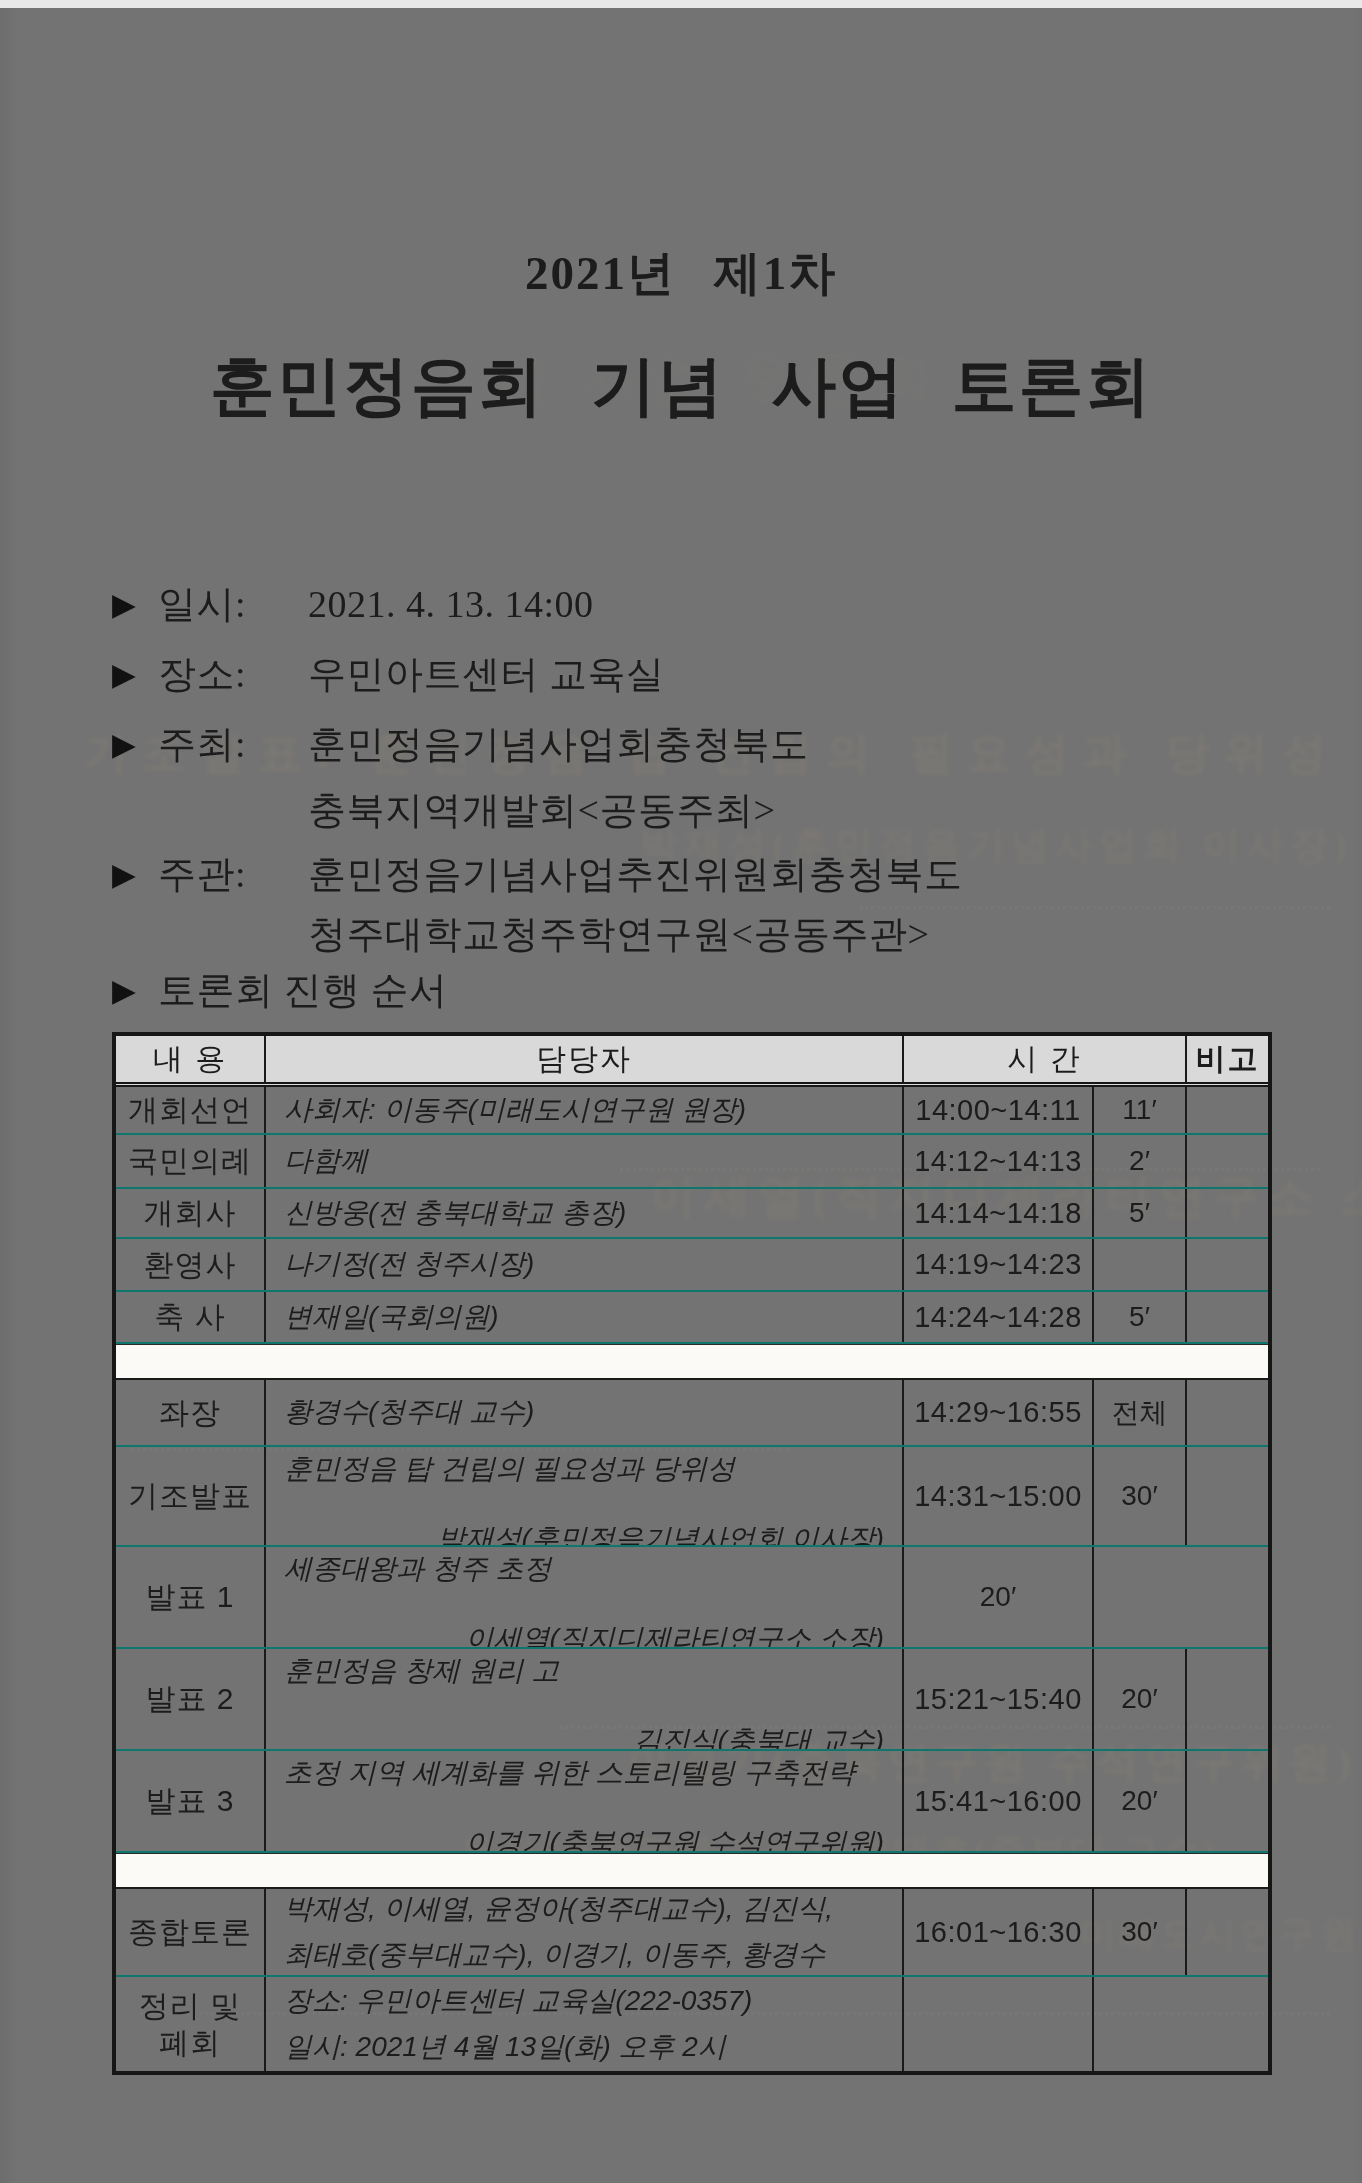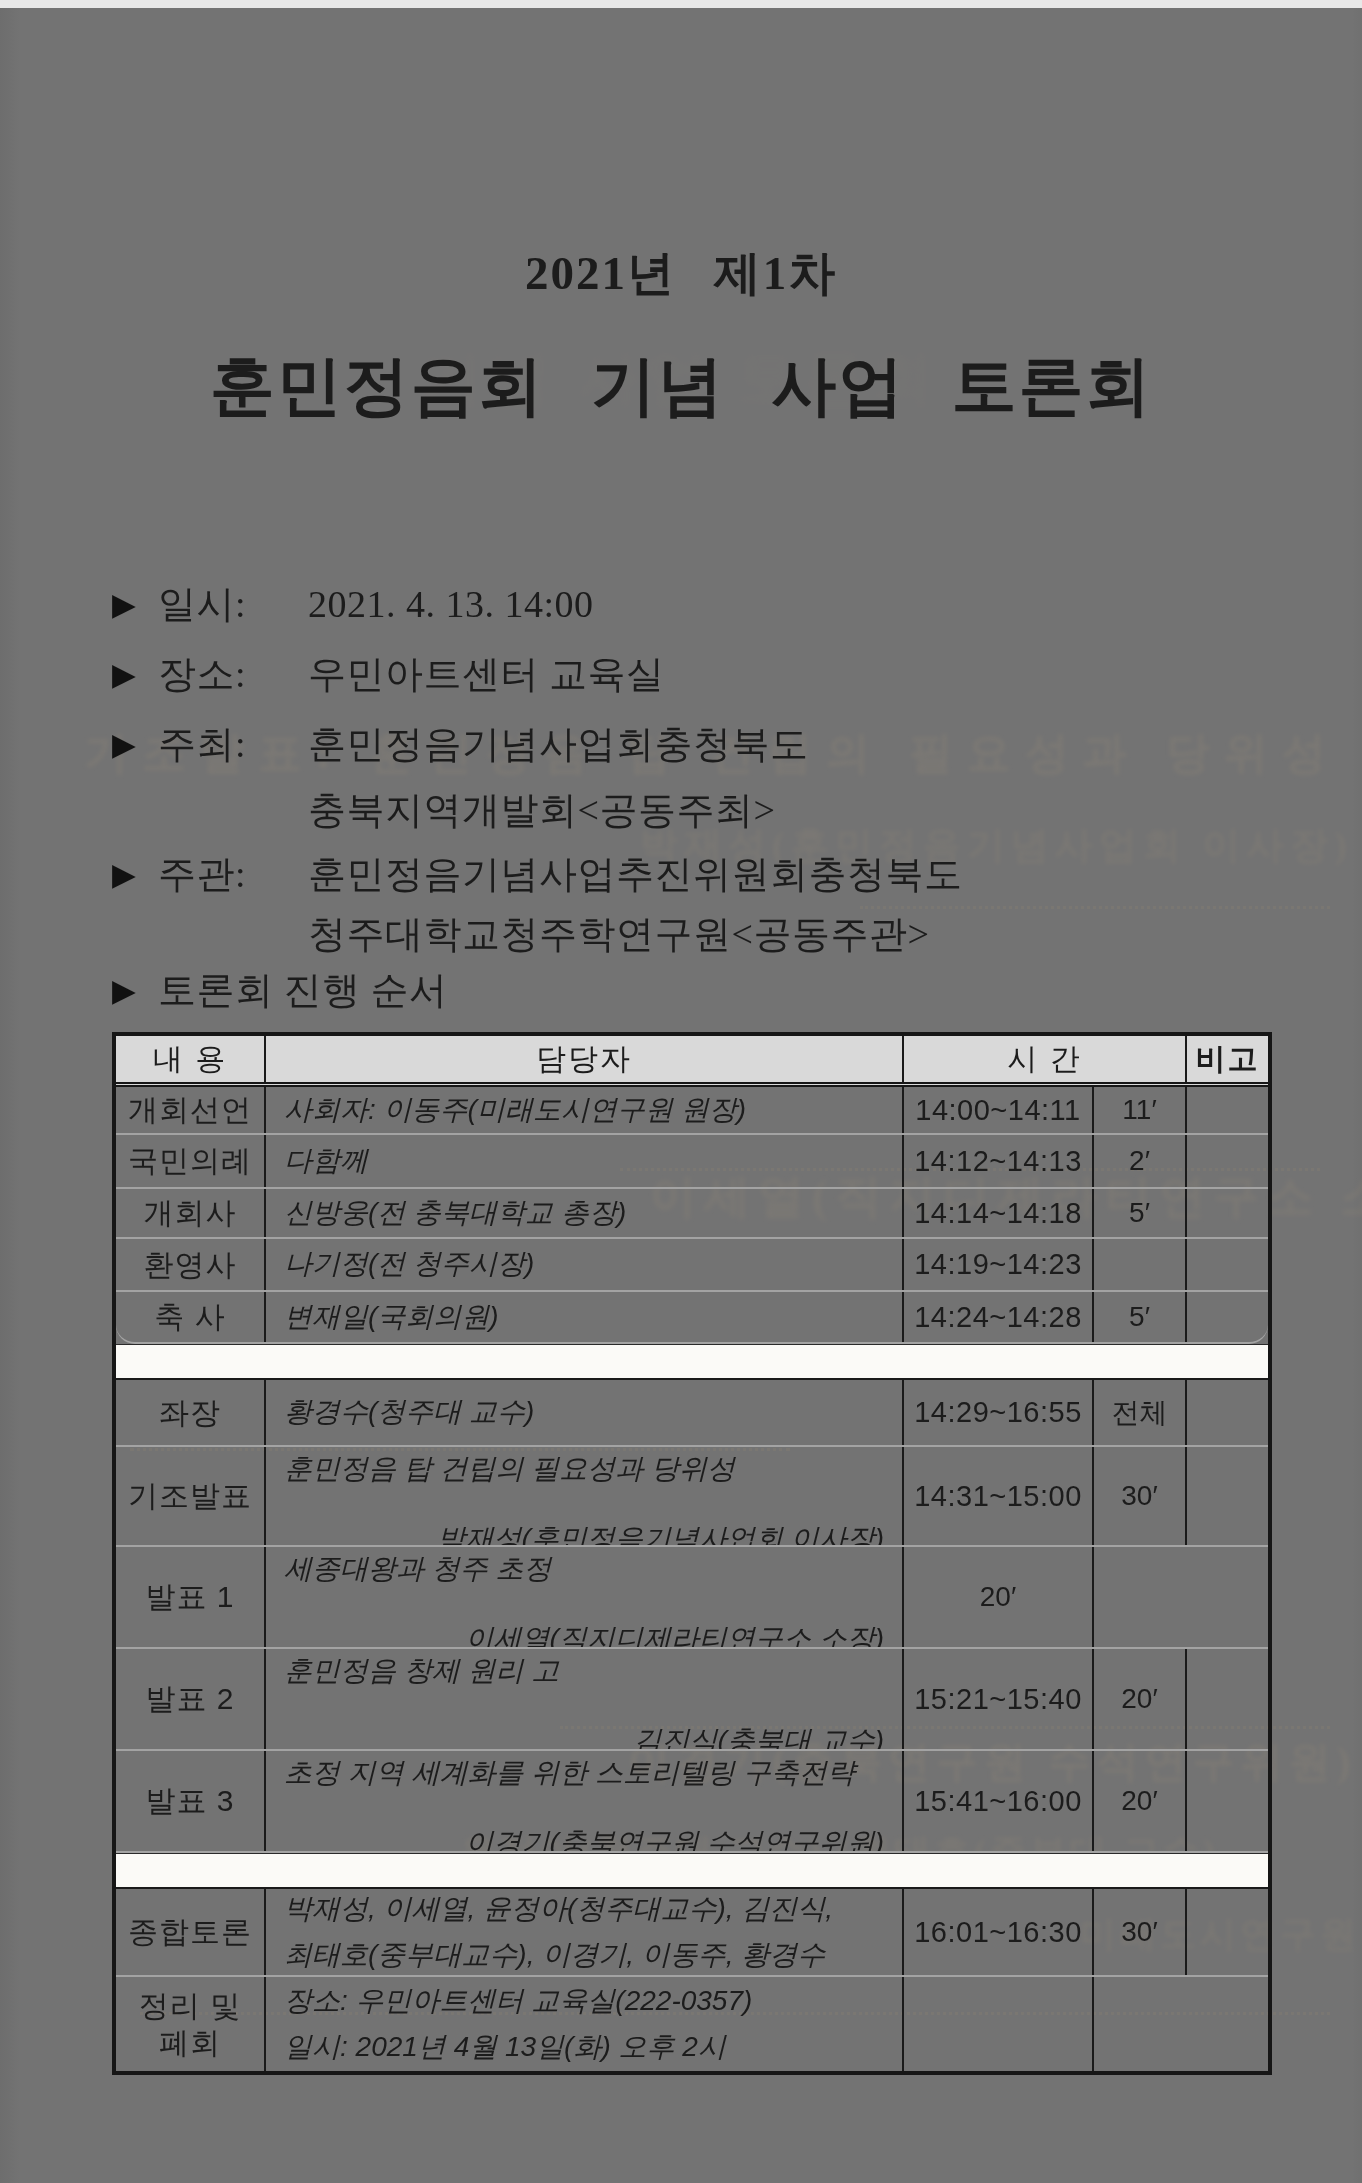--- a/index.html
+++ b/index.html
@@ -60,21 +60,21 @@
     height:51px;background:#d9d9d9;
     border-bottom:5px double #161616;box-sizing:border-box;
   }
   .thead .hcell{
     display:flex;align-items:center;justify-content:center;
     font-size:30px;letter-spacing:2px;border-right:2px solid #1a1a1a;box-sizing:border-box;
   }
   .thead .hcell:last-child{border-right:none;font-weight:bold;}
   .trow{
     display:grid;grid-template-columns:150px 638px 190px 93px 1fr;
-    border-bottom:2px solid #a3a3a3;box-sizing:border-box;
+    border-bottom:2px solid #0f766e;box-sizing:border-box;
   }
   .trow:last-child{border-bottom:none;}
   .cell{border-right:2px solid #1a1a1a;box-sizing:border-box;display:flex;flex-direction:column;justify-content:center;overflow:hidden;}
   .cell:last-child{border-right:none;}
   .c-content{align-items:center;font-size:30px;letter-spacing:1px;text-align:center;line-height:1.25;}
   .c-person{padding-left:18px;padding-right:10px;font-size:28px;font-style:italic;}
   .c-person .pline{line-height:1.3;white-space:nowrap;}
   .c-person .pline.align-right{text-align:right;padding-right:8px;}
   .c-person.two-line{justify-content:space-evenly;padding-top:4px;padding-bottom:4px;gap:34px;}
   .c-person.compact{gap:10px;}
@@ -204,21 +204,21 @@
               <div>환영사</div>
             </div>
     <div class="cell c-person">
               <div class="pline">나기정(전 청주시장)</div>
             </div>
     <div class="cell c-time">14:19~14:23</div>
     <div class="cell c-dur"></div>
     <div class="cell c-note"></div>
   </div>
 
-  <div class="trow" style="height: 52px; border-radius: 19px;">
+  <div class="trow" style="height: 52px;">
     <div class="cell c-content">
               <div>축   사</div>
             </div>
     <div class="cell c-person">
               <div class="pline">변재일(국회의원)</div>
             </div>
     <div class="cell c-time">14:24~14:28</div>
     <div class="cell c-dur">5′</div>
     <div class="cell c-note"></div>
   </div>

